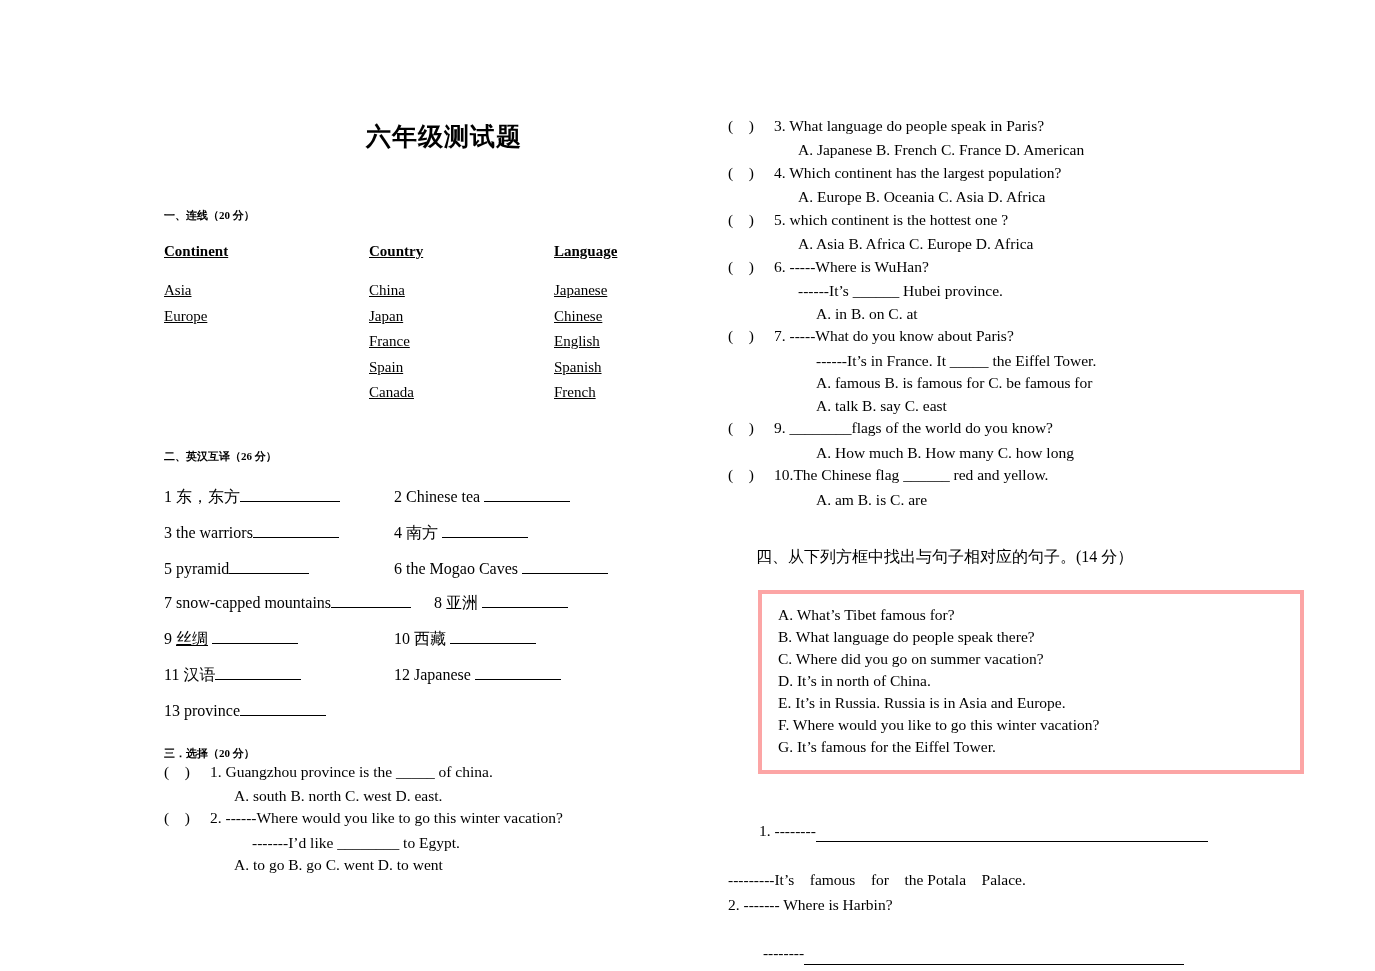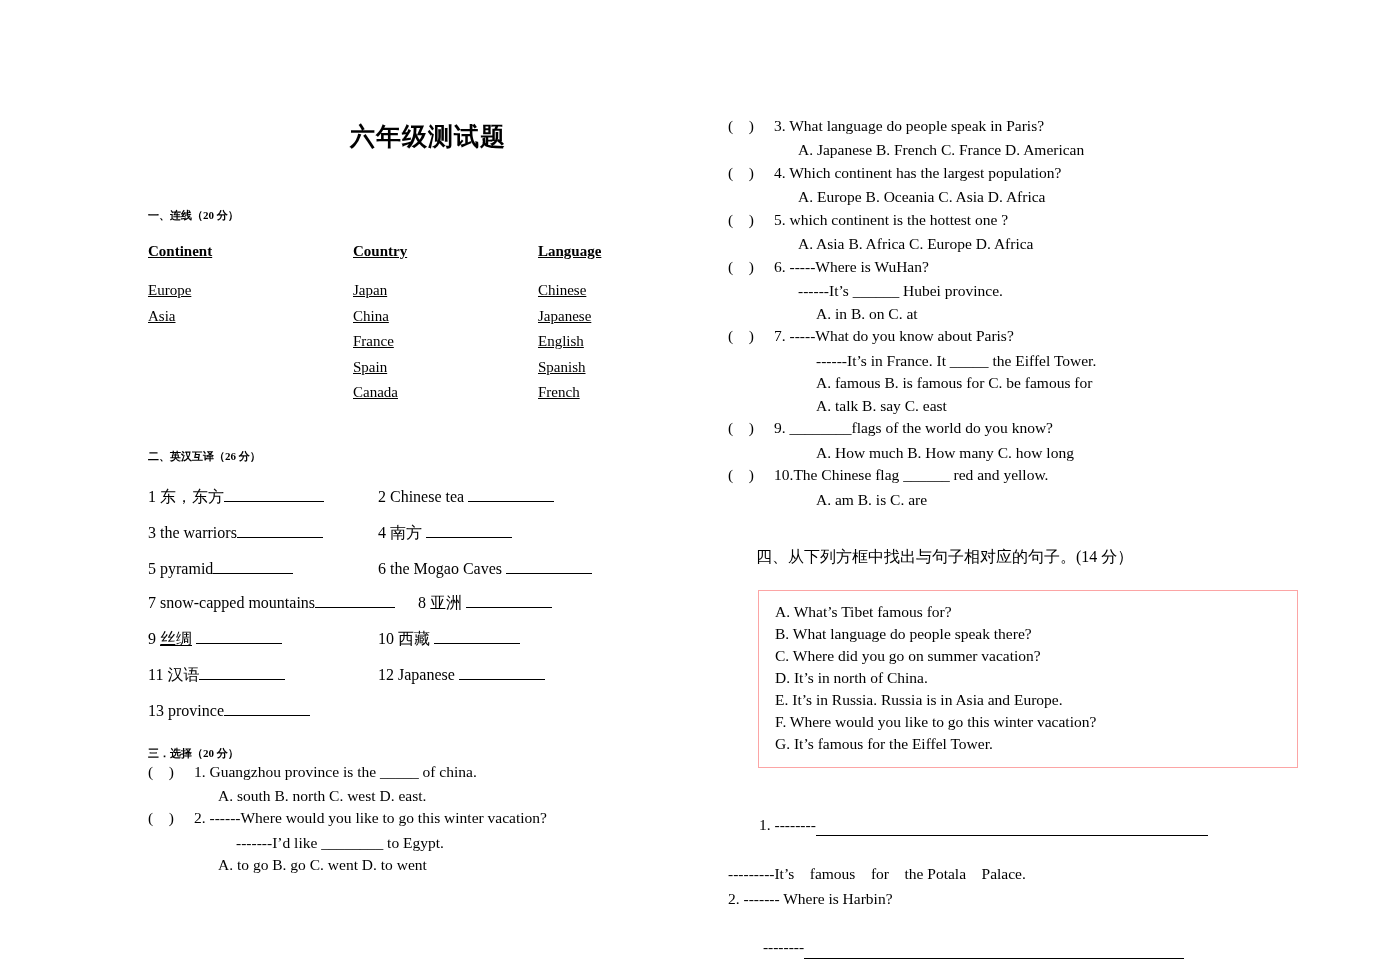--- a/index.html
+++ b/index.html
@@ -15,21 +15,21 @@
     position: relative;
     overflow: hidden;
   }
   .page {
     position: relative;
     width: 1375px;
     height: 971px;
   }
   .col-left {
     position: absolute;
-    left: 148px;
+    left: 164px;
     top: 120px;
     width: 560px;
   }
   .col-right {
     position: absolute;
     left: 728px;
     top: 115px;
     width: 560px;
   }
   .doc-title {
@@ -97,21 +97,21 @@
   .sec4 {
     margin-top: 36px;
     font-size: 16px;
     font-weight: normal;
     padding-left: 28px;
   }
   .box {
     margin-top: 22px;
     margin-left: 30px;
     width: 508px;
-    border: 1px solid #fca5a5;
+    border: 4px solid #fca5a5;
     padding: 10px 14px 12px 16px;
     font-size: 15.5px;
     line-height: 1.42;
   }
   .answers {
     margin-top: 22px;
     font-size: 15.5px;
     line-height: 1.5;
   }
   .ans-row { margin-bottom: 2px; white-space: pre; }
@@ -129,28 +129,28 @@
     <div class="section-head sec1">一、连线（20 分）</div>
 
     <table class="match-table">
       <tbody>
           <tr class="hdr">
         <td class="c-continent">Continent</td>
         <td class="c-country">Country</td>
         <td class="c-language">Language</td>
       </tr>
       <tr class="row-line">
+        <td>Asia</td>
+        <td class="c-country">China</td>
+        <td>Japanese</td>
+      </tr>
+      <tr class="row-line">
         <td>Europe</td>
         <td class="c-country">Japan</td>
         <td>Chinese</td>
-      </tr>
-      <tr class="row-line">
-        <td>Asia</td>
-        <td class="c-country">China</td>
-        <td>Japanese</td>
       </tr>
       <tr class="row-line">
         <td></td>
         <td class="c-country">France</td>
         <td>English</td>
       </tr>
       <tr class="row-line">
         <td></td>
         <td class="c-country">Spain</td>
         <td>Spanish</td>

